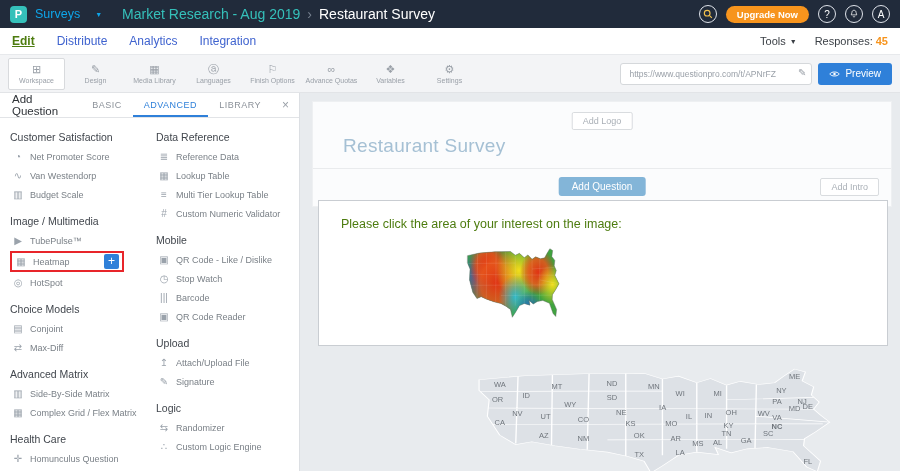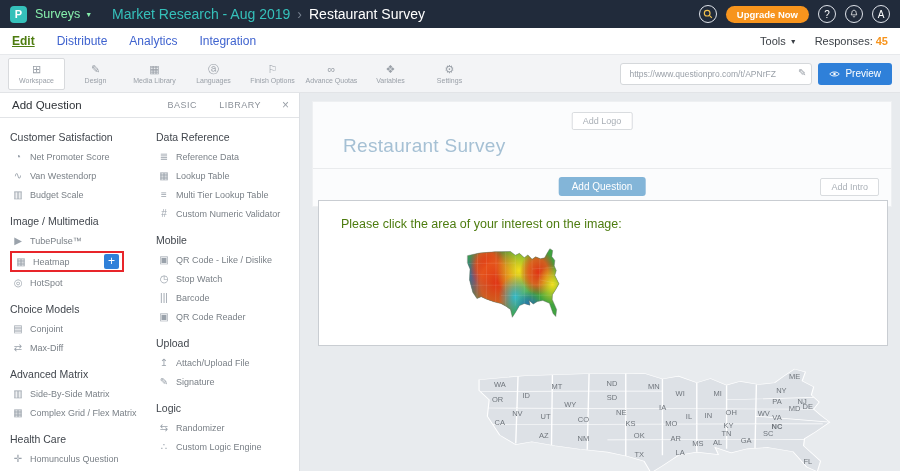--- a/index.html
+++ b/index.html
@@ -2,21 +2,21 @@
 <html><head>
 <meta charset="utf-8">
 <style>
   *{box-sizing:border-box;margin:0;padding:0}
   html,body{width:900px;height:471px;overflow:hidden}
   body{font-family:"Liberation Sans",sans-serif;background:#fff}
 
   
   .topbar{height:28px;background:#212b3b;display:flex;align-items:center;padding:0 10px;gap:8px}
   .logo{width:17px;height:17px;border-radius:4px;background:#35c0ba;color:#fff;font-size:11px;font-weight:bold;display:flex;align-items:center;justify-content:center;flex:none}
-  .product{color:#86efac;font-size:12.5px;display:flex;align-items:center;gap:5px;cursor:pointer}
+  .product{color:#0ea5e9;font-size:12.5px;display:flex;align-items:center;gap:15px;cursor:pointer}
   .chev{font-size:7px}
   .crumb{display:flex;gap:7px;font-size:14px;margin-left:12px;align-items:center}
   .crumb .parent{color:#35c0ba;cursor:pointer}
   .crumb .sep{color:#76808f}
   .crumb .cur{color:#fff}
   .tb-right{margin-left:auto;display:flex;align-items:center;gap:9px}
   .circle-btn{width:18px;height:18px;border:1px solid #dfe3ea;border-radius:50%;display:flex;align-items:center;justify-content:center;color:#fff;font-size:10px;cursor:pointer;flex:none}
   .upgrade{background:#f7941d;color:#fff;font-size:9.5px;padding:3px 11px;border-radius:9px;font-weight:bold;border:none;cursor:pointer}
 
   
@@ -220,20 +220,21 @@
   </div>
 </div>
 
 <div class="content">
 
   <div class="panel">
     <div class="panel-head">
       <span class="panel-title">Add Question</span>
       <div class="p-tabs">
           <div class="p-tab">BASIC</div>
+          <div class="p-tab active">ADVANCED</div>
           <div class="p-tab">LIBRARY</div>
         </div>
       <span class="p-close">×</span>
     </div>
     <div class="panel-body">
       <div class="p-col1">
           <div class="sec-heading">Customer Satisfaction</div>
           <div class="q-item">
             <span class="q-icon">◔</span>
             <span class="q-label">Net Promoter Score</span>

